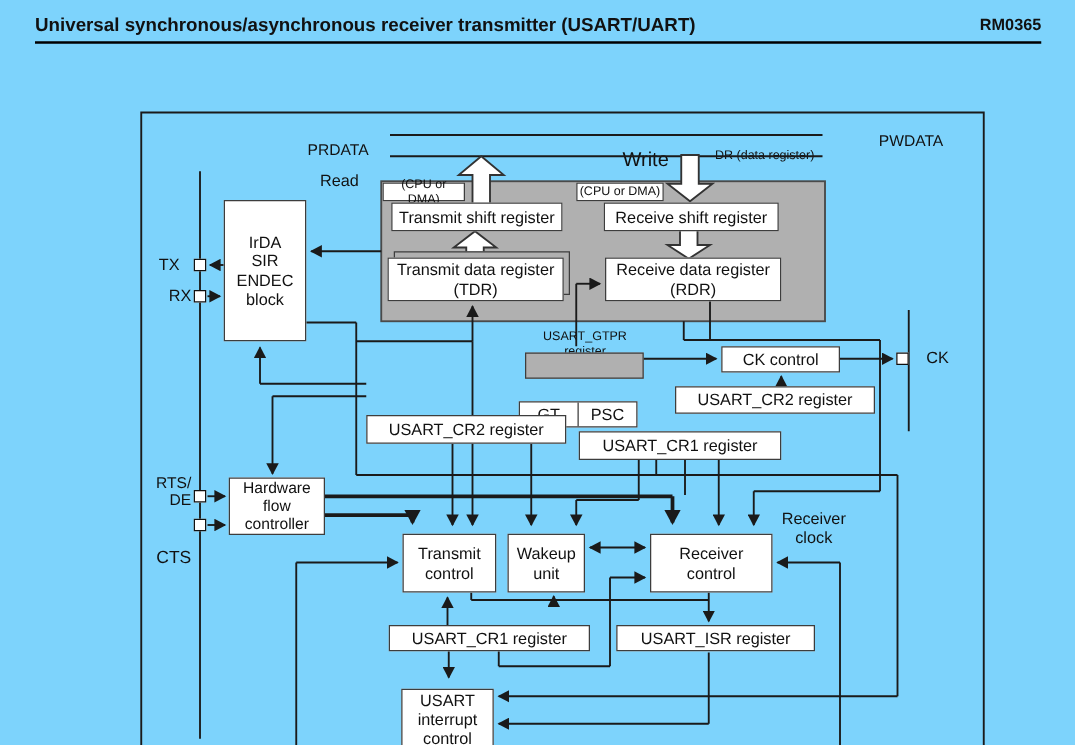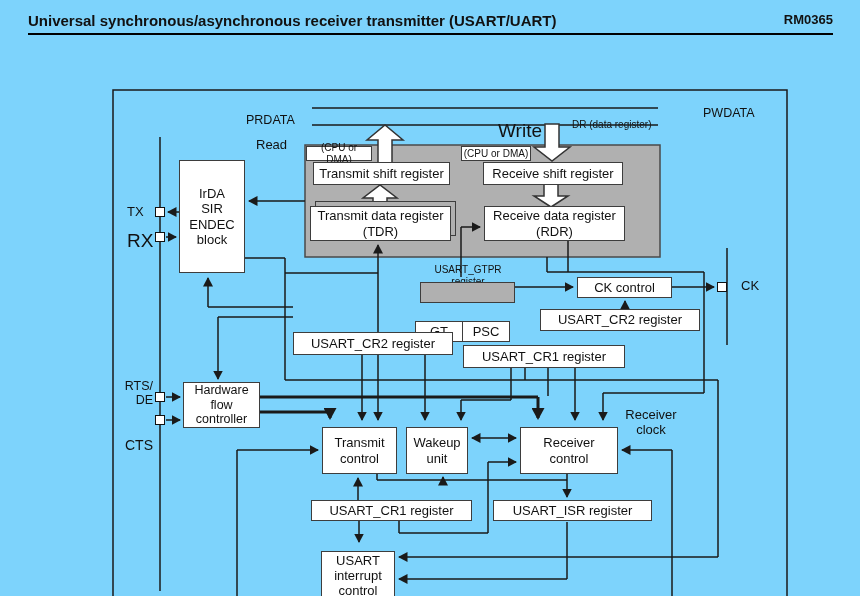--- a/index.html
+++ b/index.html
@@ -137,28 +137,28 @@
       <line x1="179" y1="212" x2="168" y2="212" marker-end="url(#ah)"></line>
       <line x1="166" y1="237" x2="176" y2="237" marker-end="url(#ah)"></line>
       <line x1="166" y1="397" x2="180" y2="397" marker-end="url(#ah)"></line>
       <line x1="166" y1="420" x2="180" y2="420" marker-end="url(#ah)"></line>
     </g>
   </svg>
 
   <div class="lbl" style="left:246px;top:101px;font-size:12.5px;margin-top:12px;">PRDATA</div>
   <div class="lbl" style="left:671px;top:106px;font-size:12.5px;margin-left:32px;">PWDATA</div>
   <div class="lbl" style="left:256px;top:138px;font-size:13px;">Read</div>
-  <div class="lbl" style="left:498px;top:120px;font-size:19px;">Write</div>
+  <div class="lbl" style="left:498px;top:120px;font-size:16px;">Write</div>
   <div class="lbl small" style="left:572px;top:119px;">DR (data register)</div>
   <div class="lbl small" style="left:417px;top:264px;width:102px;text-align:center;">USART_GTPR register</div>
   <div class="lbl" style="left:620px;top:408px;width:62px;text-align:center;font-size:13px;z-index:3;">Receiver
 clock</div>
 
   <div class="lbl" style="left:127px;top:205px;width:26px;text-align:left;font-size:13px;">TX</div>
-  <div class="lbl" style="left:127px;top:230px;width:26px;text-align:right;font-size:19px;">RX</div>
+  <div class="lbl" style="left:127px;top:230px;width:26px;text-align:right;font-size:13px;">RX</div>
   <div class="lbl" style="left:113px;top:379px;width:40px;text-align:right;font-size:12.5px;">RTS/
 DE</div>
   <div class="lbl" style="left:113px;top:437px;width:40px;text-align:right;font-size:14px;">CTS</div>
   <div class="lbl" style="left:741px;top:279px;font-size:13px;">CK</div>
 
   <div class="pin" style="left:155px;top:207px;"></div>
   <div class="pin" style="left:155px;top:232px;"></div>
   <div class="pin" style="left:155px;top:392px;"></div>
   <div class="pin" style="left:155px;top:415px;"></div>
   <div class="pin" style="left:717px;top:282px;"></div>

